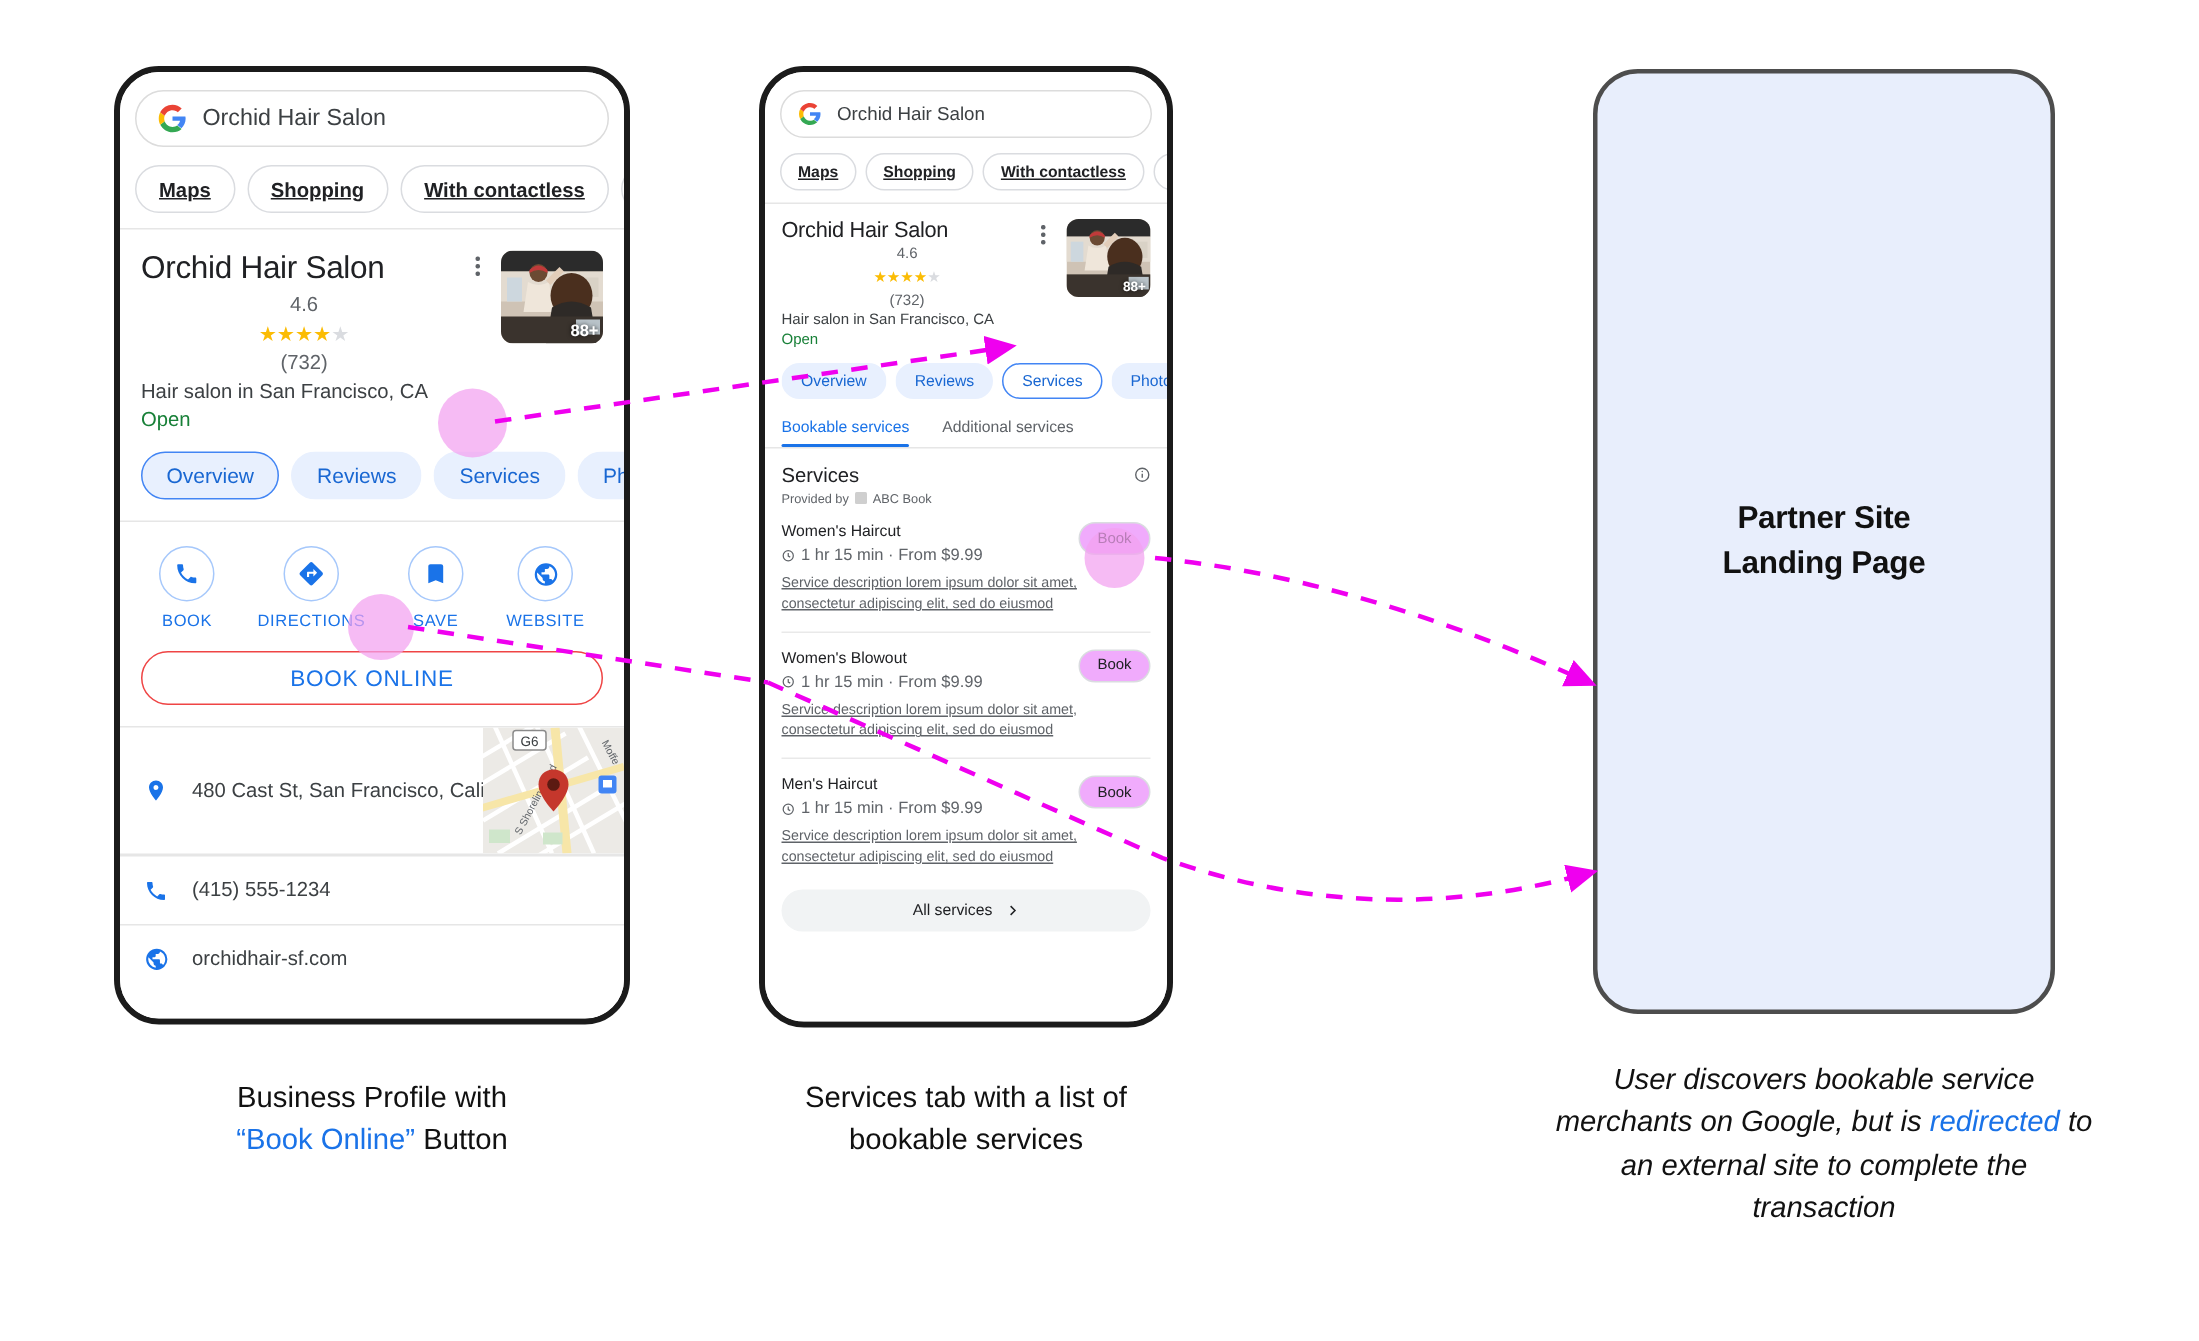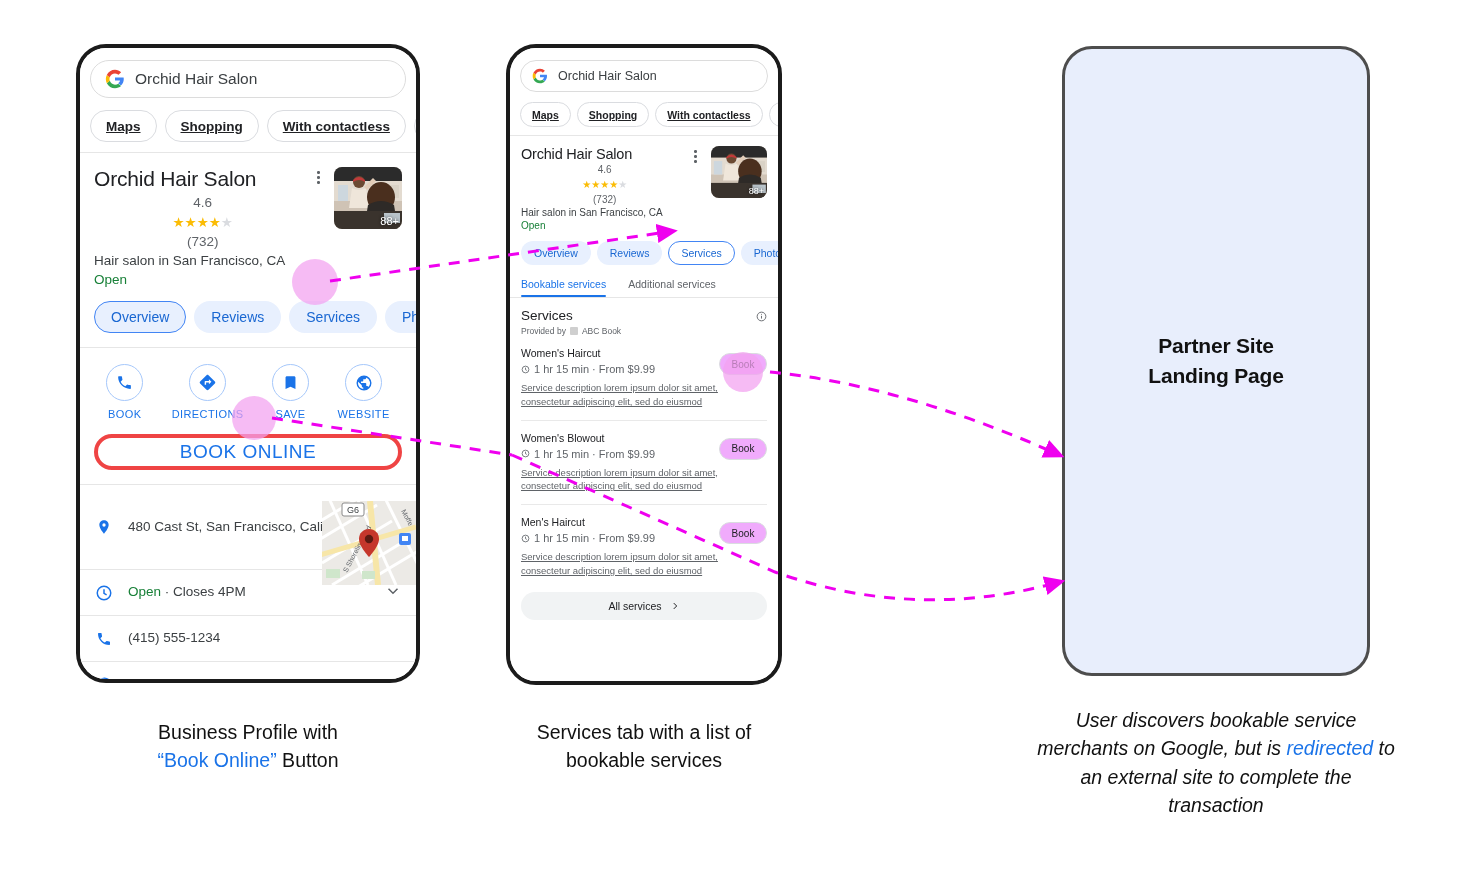--- a/index.html
+++ b/index.html
@@ -89,21 +89,21 @@
   
   .thumb {
     flex:0 0 auto; border-radius:8px; overflow:hidden; position:relative;
     margin-left:8px;
   }
   .p1 .thumb { width:68px; height:62px; }
   .p2 .thumb { width:56px; height:52px; }
   .thumb .photo { width:100%; height:100%; display:block; }
   .thumb .count {
     position:absolute; right:3px; bottom:2px;
-    color:#fff; font-weight:normal; text-shadow:0 0 3px rgba(0,0,0,.8);
+    color:#fff; font-weight:bold; text-shadow:0 0 3px rgba(0,0,0,.8);
   }
   .p1 .thumb .count { font-size:11px; }
   .p2 .thumb .count { font-size:9px; }
 
   
   .tabchips { display:flex; gap:8px; padding:14px 14px 14px 14px; }
   .p2 .tabchips { gap:6px; padding:10px 11px 9px 11px; }
   .tchip {
     background:#e8f0fe; color:#1967d2; border:1px solid transparent;
     border-radius:20px; white-space:nowrap; display:flex; align-items:center;
@@ -118,51 +118,51 @@
   .action { display:flex; flex-direction:column; align-items:center; gap:7px; }
   .acircle {
     width:37px; height:37px; border-radius:50%;
     border:1px solid #a6c8fb; display:flex; align-items:center; justify-content:center;
   }
   .alabel { color:#1a73e8; font-size:11px; letter-spacing:.4px; }
 
   
   .bookonline {
     margin:2px 14px 14px 14px; height:36px;
-    border:4px solid #ef4444; border-radius:20px;
+    border:1px solid #ef4444; border-radius:20px;
     display:flex; align-items:center; justify-content:center;
-    color:#1a73e8; font-size:19px; letter-spacing:.5px;
+    color:#1a73e8; font-size:15px; letter-spacing:.5px;
   }
 
   
   .inforow { display:flex; align-items:center; gap:14px; padding:0 14px; min-height:45px; position:relative; }
   .inforow .ico { flex:0 0 20px; display:flex; align-items:center; justify-content:center; }
   .inforow .txt { color:#3c4043; font-size:13.5px; line-height:1.35; flex:1 1 auto; }
   .addrrow { min-height:84px; align-items:center; }
-  .maprow { position:absolute; right:0; top:16px; width:94px; height:84px; overflow:hidden; }
+  .maprow { position:absolute; right:0; top:0; width:94px; height:84px; overflow:hidden; }
   .chev { flex:0 0 auto; }
   .grn { color:#188038; }
 
   
   .subtabs { display:flex; gap:22px; padding:4px 11px 0 11px; position:relative; }
   .subtab { font-size:10.5px; padding-bottom:7px; color:#5f6368; position:relative; }
   .subtab.on { color:#1a73e8; }
   .subtab.on::after {
     content:""; position:absolute; left:0; right:0; bottom:0; height:2.5px;
     background:#1a73e8; border-radius:2px;
   }
   .subtabs-line { height:1px; background:#e6e6e6; margin:0 0 0 0; }
 
   .svc-head { display:flex; justify-content:space-between; align-items:flex-start; padding:10px 11px 0 11px; }
   .svc-title { font-size:13.5px; color:#202124; }
   .svc-prov { font-size:8.5px; color:#5f6368; margin-top:3px; display:flex; align-items:center; gap:4px; }
   .prov-logo { width:8px; height:8px; background:#cfcfcf; display:inline-block; border-radius:1px; }
 
   .svc-item { padding:11px 11px 0 11px; position:relative; }
-  .svc-row1 { display:flex; justify-content:space-between; align-items:flex-end; }
+  .svc-row1 { display:flex; justify-content:space-between; align-items:flex-start; }
   .svc-name { font-size:10.5px; color:#202124; }
   .svc-meta { font-size:11px; color:#5f6368; margin-top:4px; display:flex; align-items:center; gap:4px; }
   .svc-desc { font-size:9.5px; color:#5f6368; margin-top:6px; line-height:1.45;text-decoration:underline; }
   .bookbtn {
     border:1px solid #dadce0; border-radius:16px; height:22px; min-width:48px;
     display:flex; align-items:center; justify-content:center;
     font-size:10px; color:#202124; background:#f0abfc; flex:0 0 auto;
   }
   .svc-div { height:1px; background:#e9e9e9; margin:11px 11px 0 11px; }
 
@@ -328,37 +328,20 @@
           <text transform="translate(79,10) rotate(62)" font-family="Liberation Sans, sans-serif" font-size="7" fill="#5f6368">Moffe</text>
           <rect x="77" y="32" width="12" height="12" rx="2" fill="#4285f4"></rect>
           <path d="M80 35h6v5h-6z" fill="#fff"></path>
           <path d="M47 28c-6 0-10 4.4-10 10 0 7.5 10 18 10 18s10-10.5 10-18c0-5.6-4-10-10-10z" fill="#c5372c"></path>
           <circle cx="47" cy="38" r="4.2" fill="#5c1a12"></circle>
         </svg>
       </div>
     </div>
     <div class="hr"></div>
 
-    <div class="inforow">
-      <div class="ico">
-        <svg width="18" height="18" viewBox="0 0 24 24" fill="none" stroke="#1a73e8" stroke-width="2">
-            <circle cx="12" cy="12" r="9"></circle>
-            <path d="M12 7v5.5l3.5 2"></path>
-          </svg>
-      </div>
-      <div class="txt">
-        <span class="grn">Open</span>
-        <span>· Closes 4PM</span>
-      </div>
-      <div class="chev">
-        <svg width="18" height="18" viewBox="0 0 24 24" fill="none" stroke="#5f6368" stroke-width="2">
-            <path d="M6 9l6 6 6-6"></path>
-          </svg>
-      </div>
-    </div>
     <div class="hr"></div>
 
     <div class="inforow">
       <div class="ico">
         <svg width="16" height="16" viewBox="0 0 24 24" fill="#1a73e8">
             <path d="M6.6 10.8c1.4 2.8 3.8 5.1 6.6 6.6l2.2-2.2c.3-.3.7-.4 1-.2 1.2.4 2.4.6 3.6.6.6 0 1 .4 1 1V20c0 .6-.4 1-1 1-9.4 0-17-7.6-17-17 0-.6.4-1 1-1h3.5c.6 0 1 .4 1 1 0 1.3.2 2.5.6 3.6.1.3 0 .7-.2 1l-2.3 2.2z"></path>
           </svg>
       </div>
       <div class="txt">(415) 555-1234</div>
     </div>

